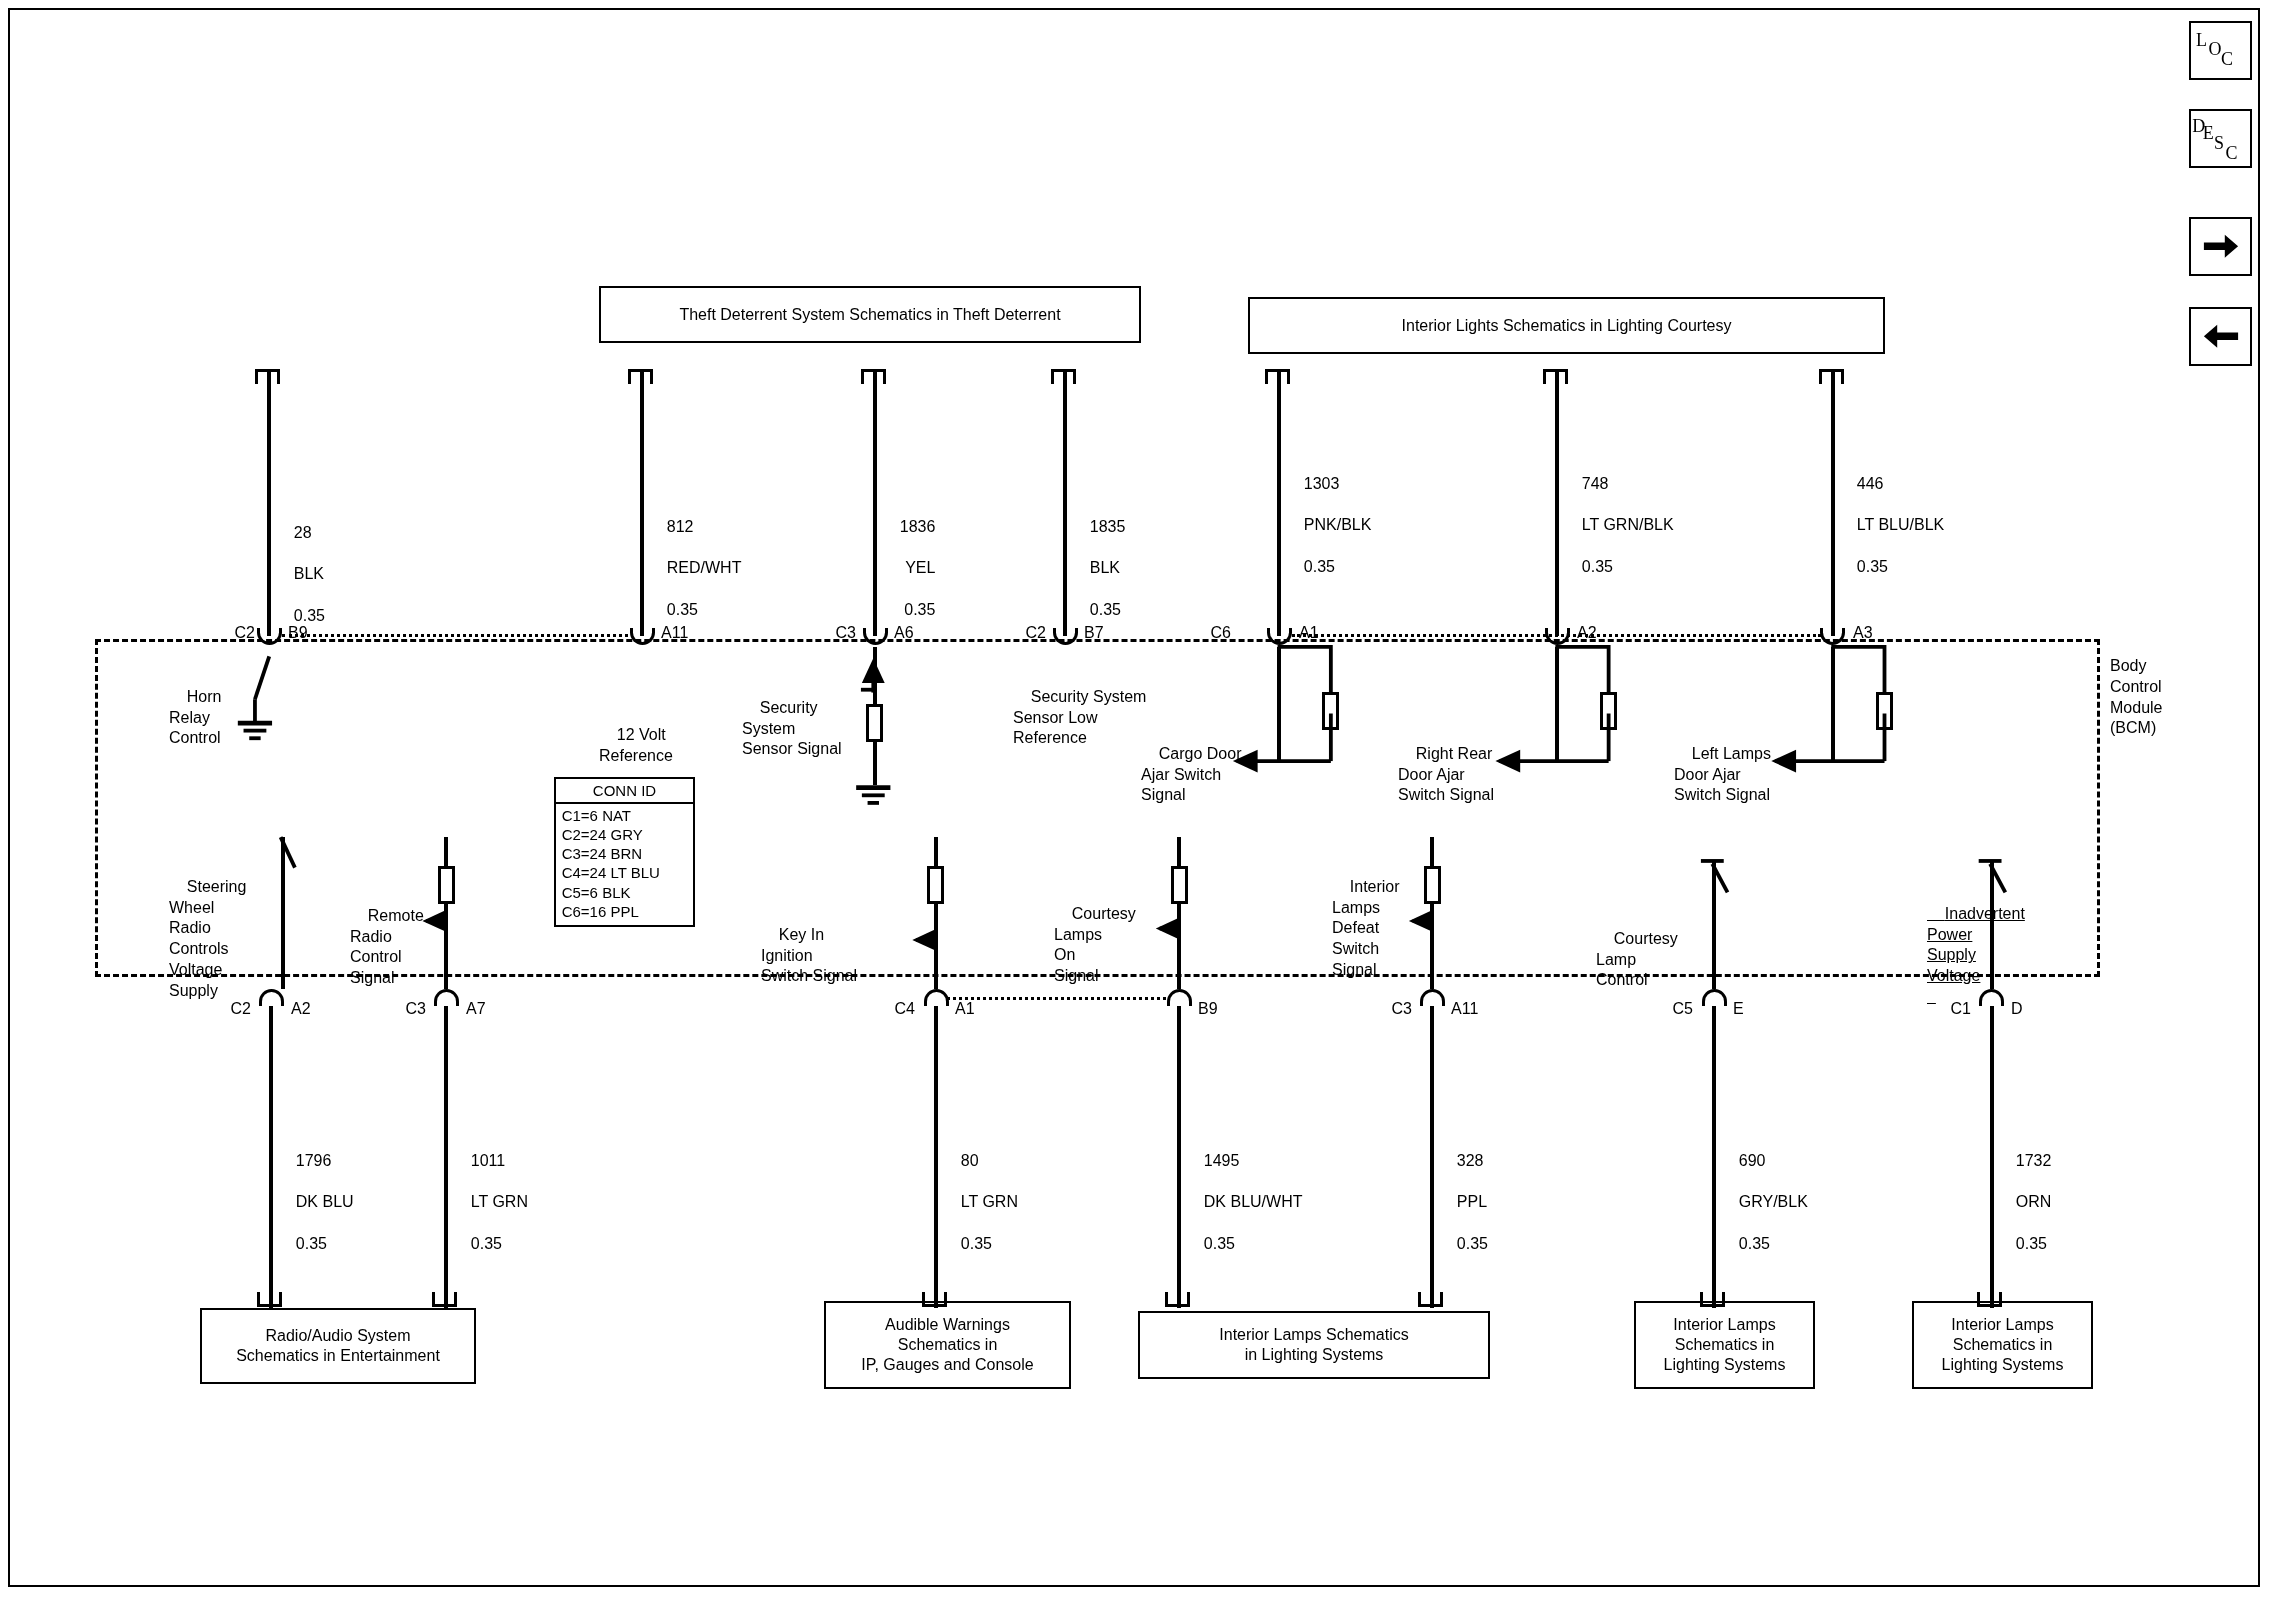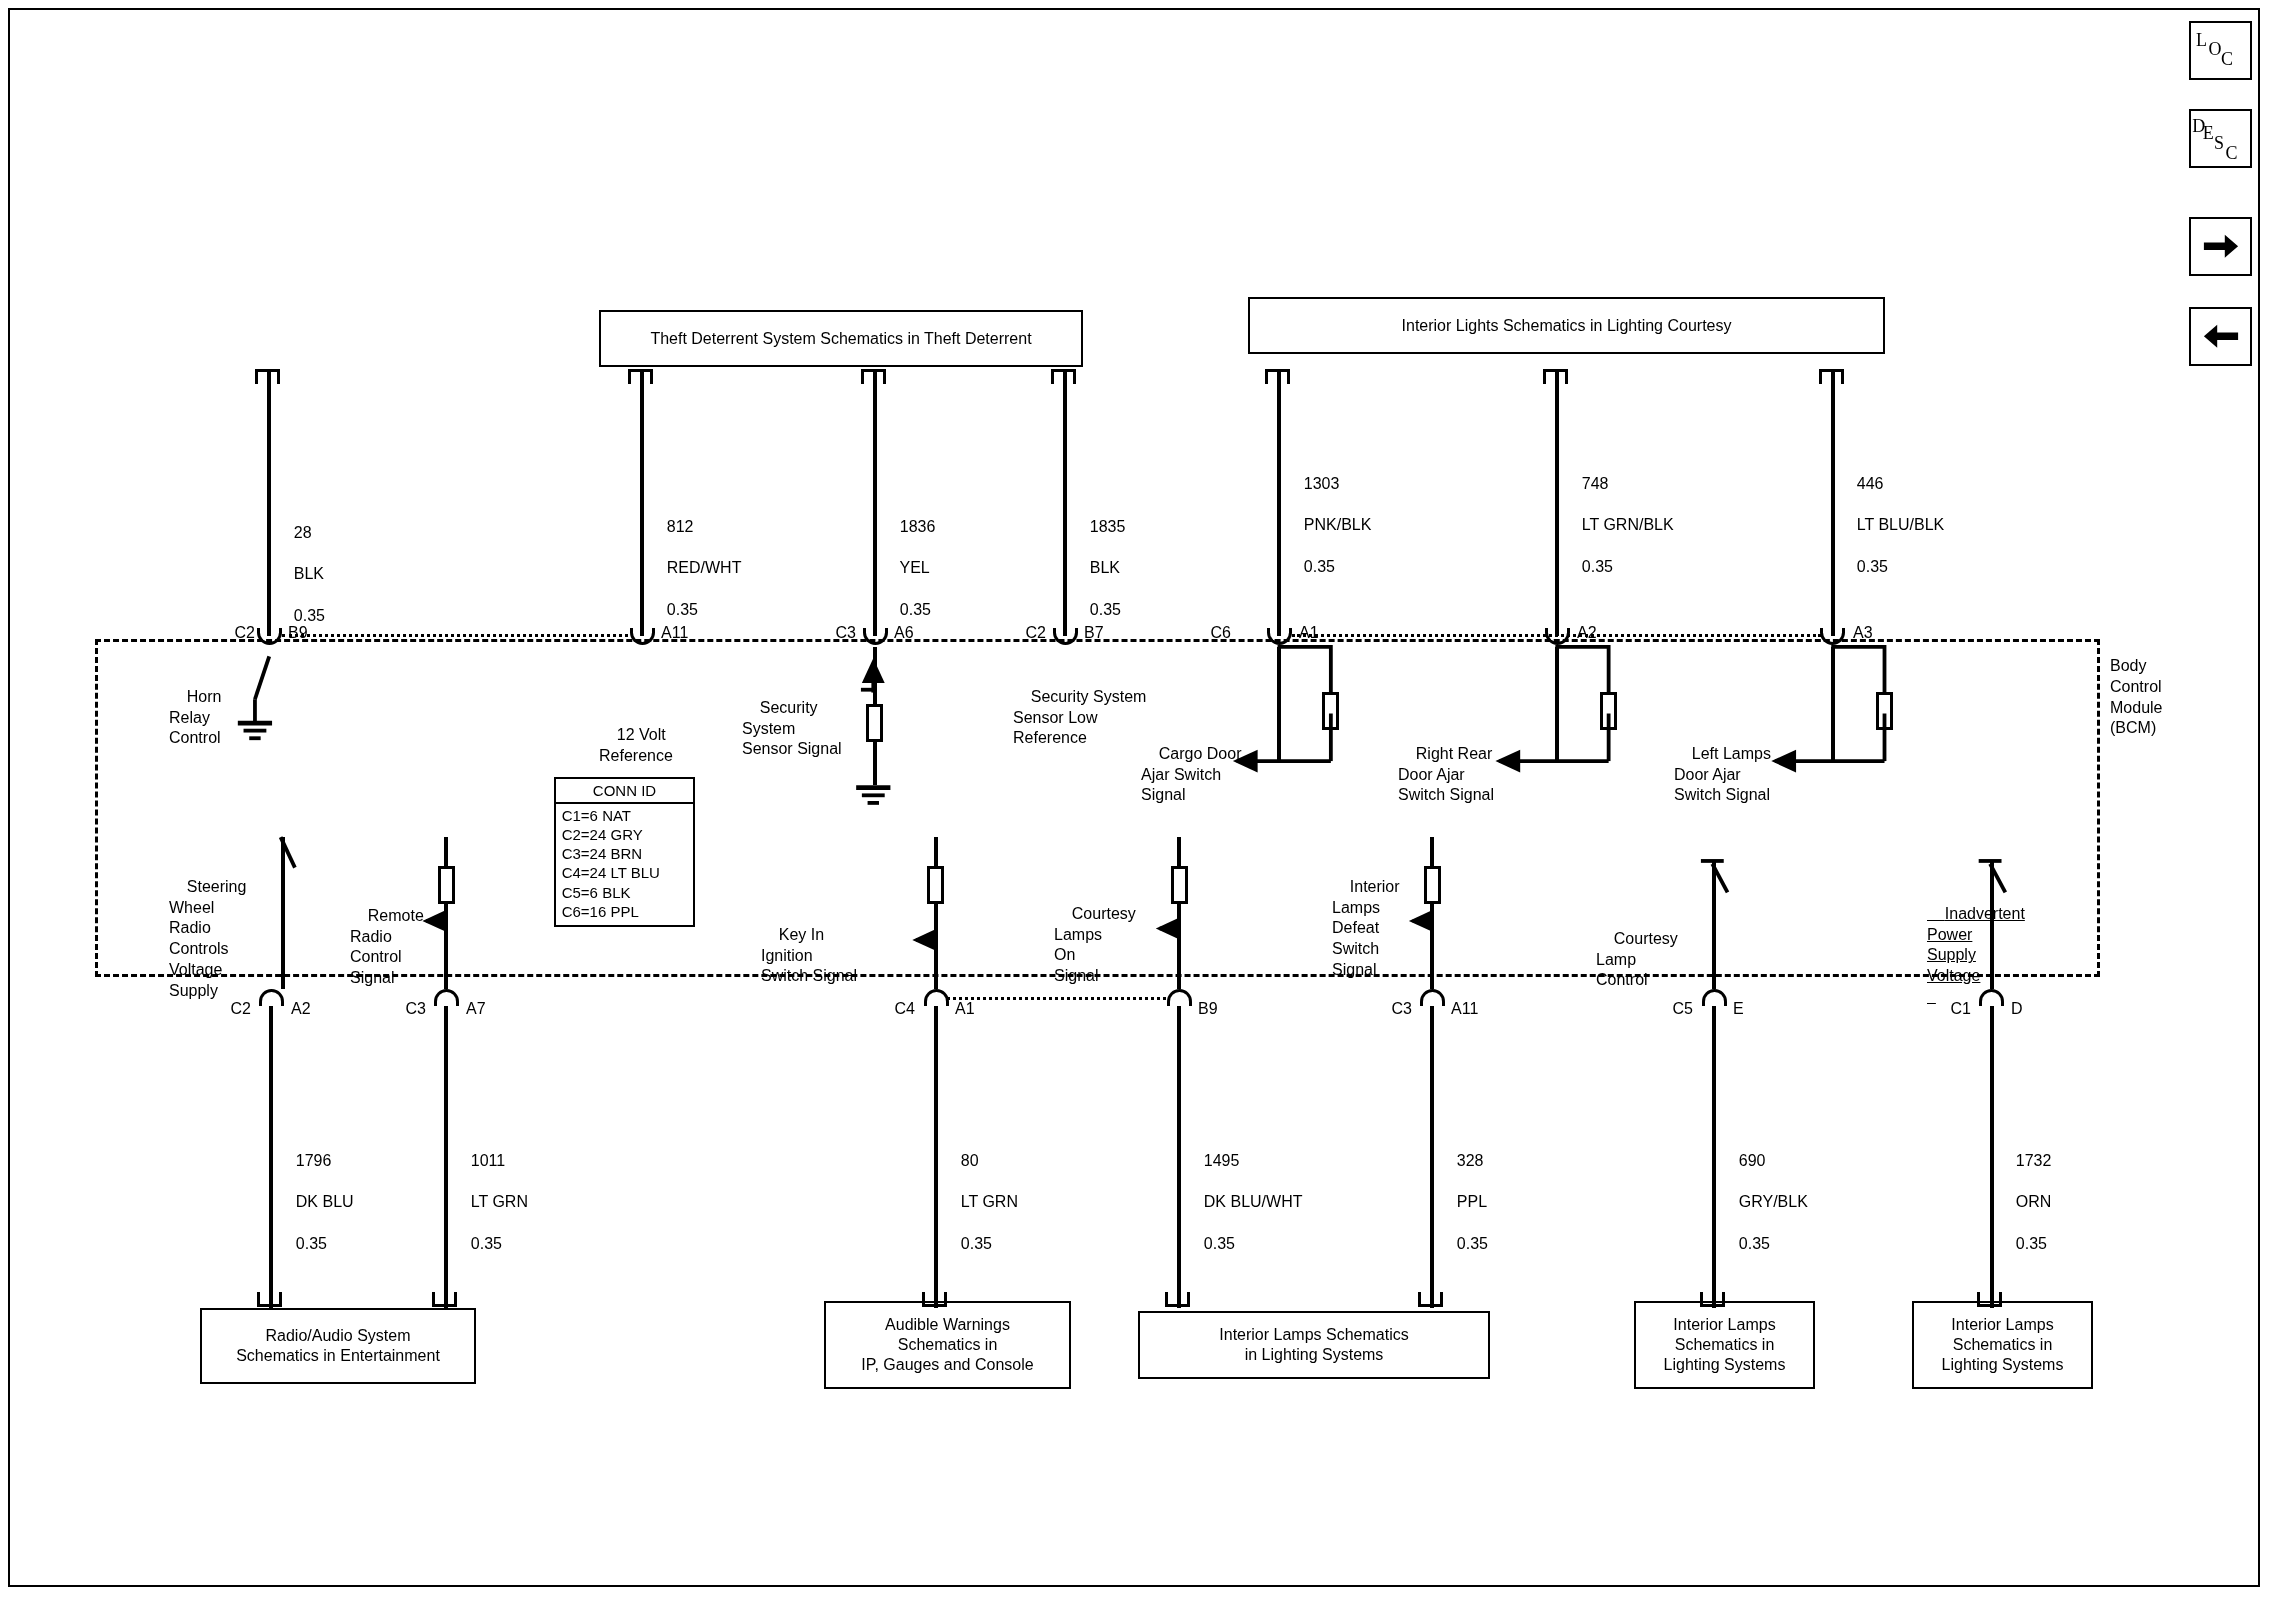--- a/index.html
+++ b/index.html
@@ -173,21 +173,21 @@
     <svg class="arrow-svg" width="38" height="28.5" viewBox="0 0 40 30">
       <path d="M2 11 H24 V3 L38 15 L24 27 V19 H2 Z" fill="#000"></path>
     </svg>
   </div>
   <div class="tool-btn tool-prev">
     <svg class="arrow-svg" width="38" height="28.5" viewBox="0 0 40 30">
       <path d="M38 11 H16 V3 L2 15 L16 27 V19 H38 Z" fill="#000"></path>
     </svg>
   </div>
 
-  <div class="box" style="left:599px; top:310px; width:484px; height:57px;justify-content:center;">
+  <div class="box" style="left:599px; top:286px; width:542px; height:57px;justify-content:center;">
     <span style="white-space:pre-line">Theft Deterrent System Schematics in Theft Deterrent</span>
   </div>
   <div class="box" style="left:1248px; top:297px; width:637px; height:57px;">
     <span style="white-space:pre-line">Interior Lights Schematics in Lighting Courtesy</span>
   </div>
 
   <div class="box" style="left:200px; top:1308px; width:276px; height:76px;">
     <span style="white-space:pre-line">Radio/Audio System
 Schematics in Entertainment</span>
   </div>
@@ -252,21 +252,21 @@
   </div>
   <div class="conn-u" style="left:630px; top:628px;"></div>
   <div class="lbl" style="left:661px; top:623px;">A11</div>
   <div class="lbl" style="left:599px; top:704px;">
     <span style="white-space:pre-line">12 Volt
 Reference</span>
   </div>
 
   <div class="term" style="left:861px; top:369px;"></div>
   <div class="vline" style="left:873px; top:369px; height:267px;"></div>
-  <div class="lbl" style="left:882px; top:496px;">
+  <div class="lbl" style="left:882px; top:496px;text-align:right;">
     <span>1836</span><br>
     <span>YEL</span><br>
     <span>0.35</span>
   </div>
   <div class="conn-u" style="left:863px; top:628px;"></div>
   <div class="lbl r" style="left:807px; top:623px; width:49px;">C3</div>
   <div class="lbl" style="left:894px; top:623px;">A6</div>
   <div class="lbl" style="left:742px; top:677px;">
     <span style="white-space:pre-line">Security
 System

